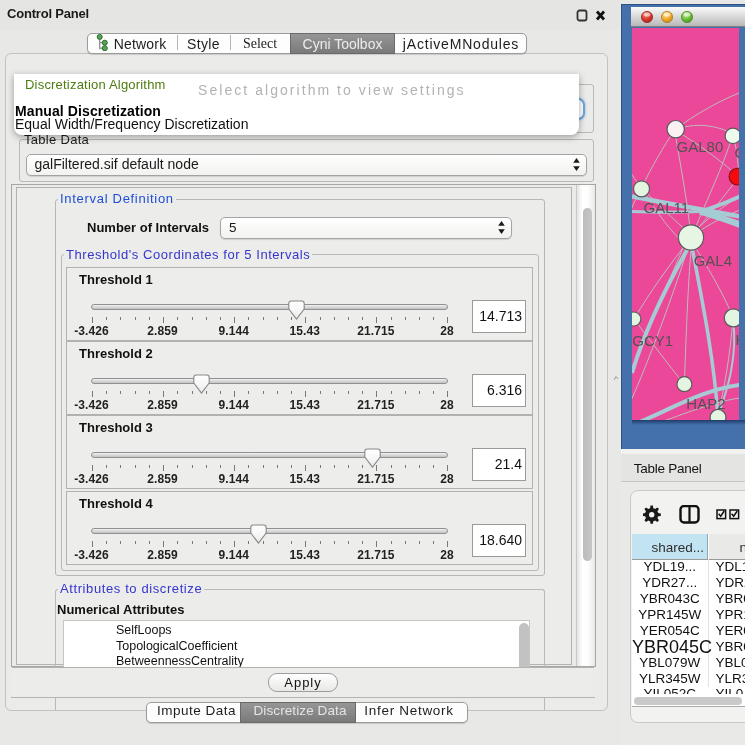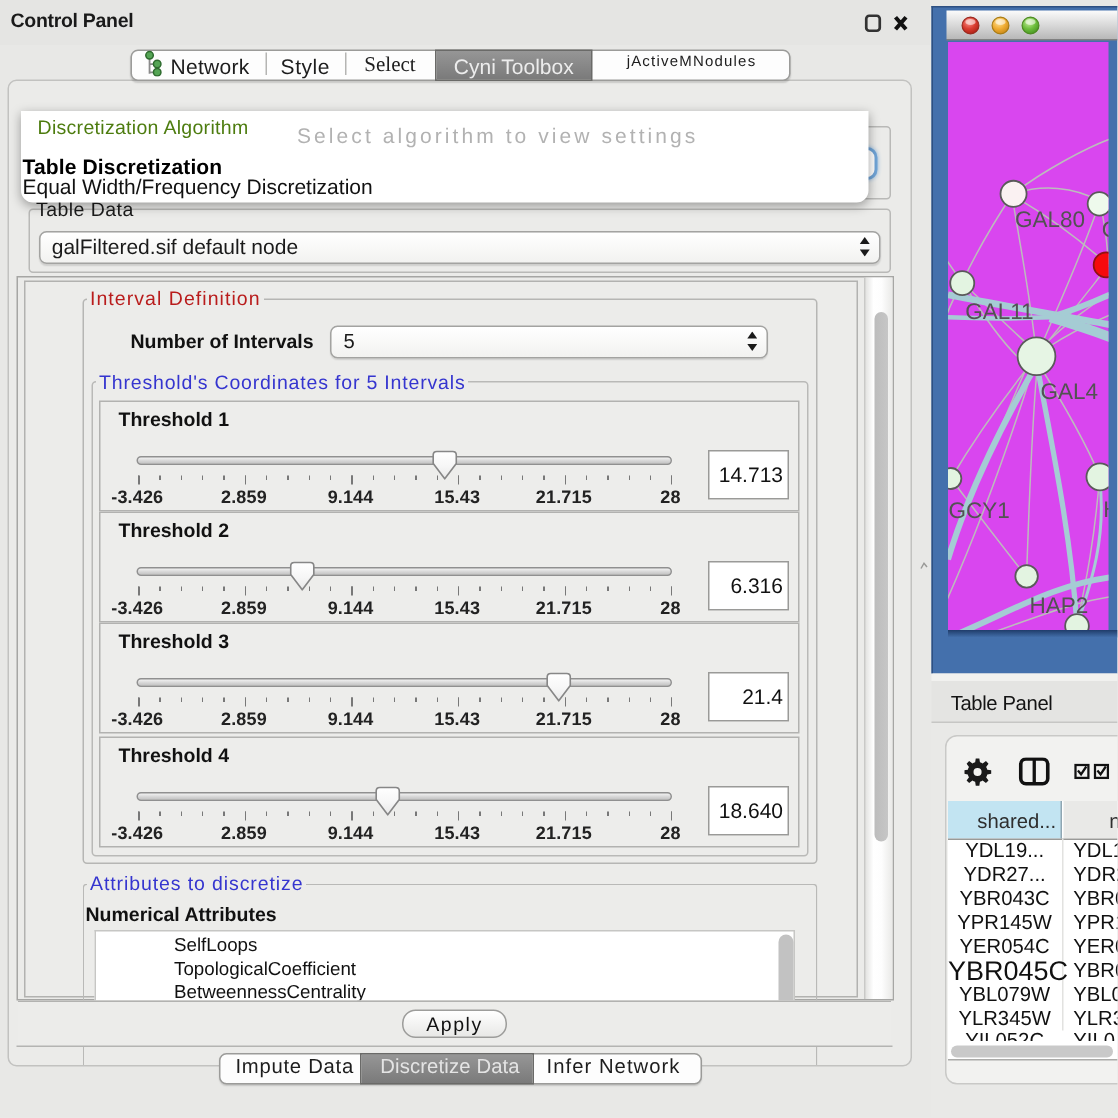--- a/index.html
+++ b/index.html
@@ -45,21 +45,21 @@
     </svg>
   </div>
 
 <div class="abs" style="left:11px;top:184px;width:585px;height:483px;border:1px solid #a6a6a4;box-sizing:border-box;"></div>
 <div class="abs" style="left:16px;top:187px;width:556px;height:478px;border:1px solid #b2b2b0;box-sizing:border-box;background:#ececea;"></div>
 
 <div class="abs" style="left:576px;top:185px;width:19px;height:481px;background:linear-gradient(90deg,#e3e3e1,#ffffff 30%,#fdfdfd 60%,#e9e9e7);border-left:1px solid #c9c9c7;box-sizing:border-box;"></div>
 <div class="abs" style="left:582.5px;top:207.5px;width:9px;height:353px;background:linear-gradient(90deg,#bcbcbc,#c6c6c6);border-radius:4.5px;"></div>
 
 <div class="gborder" style="left:55px;top:199px;width:488px;height:375px;border-color:#b6b6b4;"></div>
-<div class="abs" style="left:58px;top:191px;background:#ececea;padding:0 2px;font-size:13px;letter-spacing:0.7px;color:#b91c1c;">Interval Definition</div>
+<div class="abs" style="left:58px;top:191px;background:#ececea;padding:0 2px;font-size:13px;letter-spacing:0.7px;color:#1d4ed8;">Interval Definition</div>
 <div class="abs" style="left:87px;top:220px;font-size:13px;font-weight:bold;color:#111;">Number of Intervals</div>
 <div class="combo" style="left:220px;top:217px;width:290px;height:20px;"></div>
 <div class="combotext" style="left:229px;top:220px;">5</div>
 <div class="stepper" style="left:497.5px;top:221px;">
     <svg width="7" height="13" viewBox="0 0 7 13">
       <path d="M3.5,0 L6.8,4.7 L0.2,4.7 Z" fill="#1a1a1a"></path>
       <path d="M3.5,13 L6.8,8.3 L0.2,8.3 Z" fill="#1a1a1a"></path>
     </svg>
   </div>
 
@@ -159,32 +159,32 @@
 <svg class="abs" style="left:93px;top:33px;" width="15" height="18" viewBox="0 0 15 18">
   <path d="M6.7,5 L6.7,16.2 M6.7,9.7 L9.5,9.7 M6.7,15.2 L9.5,15.2" stroke="#8a8a8a" stroke-width="1.2" fill="none"></path>
   <circle cx="6.7" cy="3.9" r="2.5" fill="#55a555" stroke="#2e6b2e" stroke-width="1"></circle>
   <circle cx="11.8" cy="9.7" r="2.5" fill="#55a555" stroke="#2e6b2e" stroke-width="1"></circle>
   <circle cx="11.8" cy="15.2" r="2.5" fill="#55a555" stroke="#2e6b2e" stroke-width="1"></circle>
 </svg>
 <div class="abs" style="left:105px;top:36px;width:70px;text-align:center;font-size:14px;letter-spacing:0.2px;color:#1d1d1d;">Network</div>
 <div class="abs" style="left:177px;top:36px;width:53px;text-align:center;font-size:14px;letter-spacing:0.35px;color:#1d1d1d;">Style</div>
 <div class="abs" style="left:230px;top:36px;width:60px;text-align:center;font-size:14px;letter-spacing:0;color:#1d1d1d;font-family:Liberation Serif, serif;">Select</div>
 <div class="abs" style="left:290px;top:36px;width:105px;text-align:center;font-size:14px;letter-spacing:0;color:#ececec;">Cyni Toolbox</div>
-<div class="abs" style="left:395px;top:36px;width:132px;text-align:center;font-size:10px;letter-spacing:0.8px;color:#1d1d1d;">jActiveMNodules</div>
+<div class="abs" style="left:395px;top:36px;width:132px;text-align:center;font-size:14px;letter-spacing:0.8px;color:#1d1d1d;">jActiveMNodules</div>
 
 <div class="abs" style="left:146px;top:702px;width:322px;height:21px;background:#fdfdfd;border:1px solid #9b9b99;border-radius:5px;box-sizing:border-box;box-shadow:0 1px 1px rgba(0,0,0,0.15);"></div>
 <div class="abs" style="left:240px;top:702px;width:116px;height:21px;background:linear-gradient(#969696,#7a7a7a);border:1px solid #6a6a68;box-sizing:border-box;"></div>
 <div class="abs" style="left:149.5px;top:703.2px;width:94px;text-align:center;font-size:13.5px;letter-spacing:0.5px;color:#1d1d1d;">Impute Data</div>
 <div class="abs" style="left:242px;top:703.2px;width:116px;text-align:center;font-size:13.5px;letter-spacing:0.1px;color:#e4e4e4;">Discretize Data</div>
 <div class="abs" style="left:353px;top:703.2px;width:112px;text-align:center;font-size:13.5px;letter-spacing:0.7px;color:#1d1d1d;">Infer Network</div>
 
 <div class="abs" style="left:14px;top:74px;width:565px;height:61px;background:#ffffff;border-radius:0 0 8px 8px;box-shadow:0 2px 7px rgba(0,0,0,0.35);"></div>
 <div class="abs" style="left:25px;top:77px;font-size:13px;letter-spacing:0.2px;color:#4d7c0f;">Discretization Algorithm</div>
 <div class="abs" style="left:198px;top:81.5px;font-size:14px;letter-spacing:2.05px;color:#b2b2b2;">Select algorithm to view settings</div>
-<div class="abs" style="left:15px;top:103px;font-size:14px;font-weight:bold;letter-spacing:0.1px;color:#000;">Table Discretization</div>
+<div class="abs" style="left:15px;top:103px;font-size:14px;font-weight:bold;letter-spacing:0.1px;color:#000;">Manual Discretization</div>
 <div class="abs" style="left:15px;top:116px;font-size:14px;color:#111;">Equal Width/Frequency Discretization</div>
 
 <div class="abs" style="left:613px;top:367px;width:6px;height:6px;"><svg width="6" height="6">
       <path d="M1,5 L3,1.5 L5,4" stroke="#9a9a98" stroke-width="1" fill="none"></path>
     </svg></div>
 
 <div class="abs" style="left:620.6px;top:3.6px;width:124.4px;height:445.8px;background:#4470ac;border-top:1px solid #2e5082;border-left:1px solid #2e5082;box-sizing:border-box;"></div>
 <div class="abs" style="left:631.4px;top:6.9px;width:113.6px;height:20.6px;background:linear-gradient(#fbfbfb,#b8b8b8);border-bottom:1px solid #808080;box-sizing:border-box;"></div>
 <svg class="abs" style="left:639px;top:9px;" width="56" height="16" viewBox="0 0 56 16">
   <defs>
@@ -204,21 +204,21 @@
         <stop offset="1" stop-color="#3f8c1b"></stop>
       </radialGradient>
   </defs>
   <circle cx="8" cy="8" r="5.6" fill="url(#rg)" stroke="#9a2a20" stroke-width="0.8"></circle>
     <ellipse cx="8" cy="5.6" rx="3.4" ry="2" fill="#ffffff" opacity="0.55"></ellipse>
   <circle cx="28" cy="8" r="5.6" fill="url(#yg)" stroke="#a87c16" stroke-width="0.8"></circle>
     <ellipse cx="28" cy="5.6" rx="3.4" ry="2" fill="#ffffff" opacity="0.55"></ellipse>
   <circle cx="48" cy="8" r="5.6" fill="url(#gg)" stroke="#4d8a22" stroke-width="0.8"></circle>
     <ellipse cx="48" cy="5.6" rx="3.4" ry="2" fill="#ffffff" opacity="0.55"></ellipse>
 </svg>
-<div class="abs" style="left:631.7px;top:27.5px;width:107px;height:392.5px;background:#d946ef;overflow:hidden;">
+<div class="abs" style="left:631.7px;top:27.5px;width:107px;height:392.5px;background:#ec4899;overflow:hidden;">
 <svg width="114" height="393" viewBox="0 0 114 393" style="display:block">
   <g fill="none" stroke="#bcbcbc" stroke-width="1">
     <path d="M116,62 C95,68 60,88 42.6,102"></path>
     <path d="M42.6,102 C62,94 85,97 101,106"></path>
     <path d="M42.6,102 C65,115 88,132 106,148"></path>
     <path d="M42.6,102 C48,135 55,170 59,209"></path>
     <path d="M101,106 C104,118 106,132 107,148"></path>
     <path d="M107,149 C92,168 75,190 62,205"></path>
     <path d="M9.5,160 C20,138 32,118 42.6,102"></path>
     <path d="M9.5,160 C26,176 43,193 55,203"></path>

